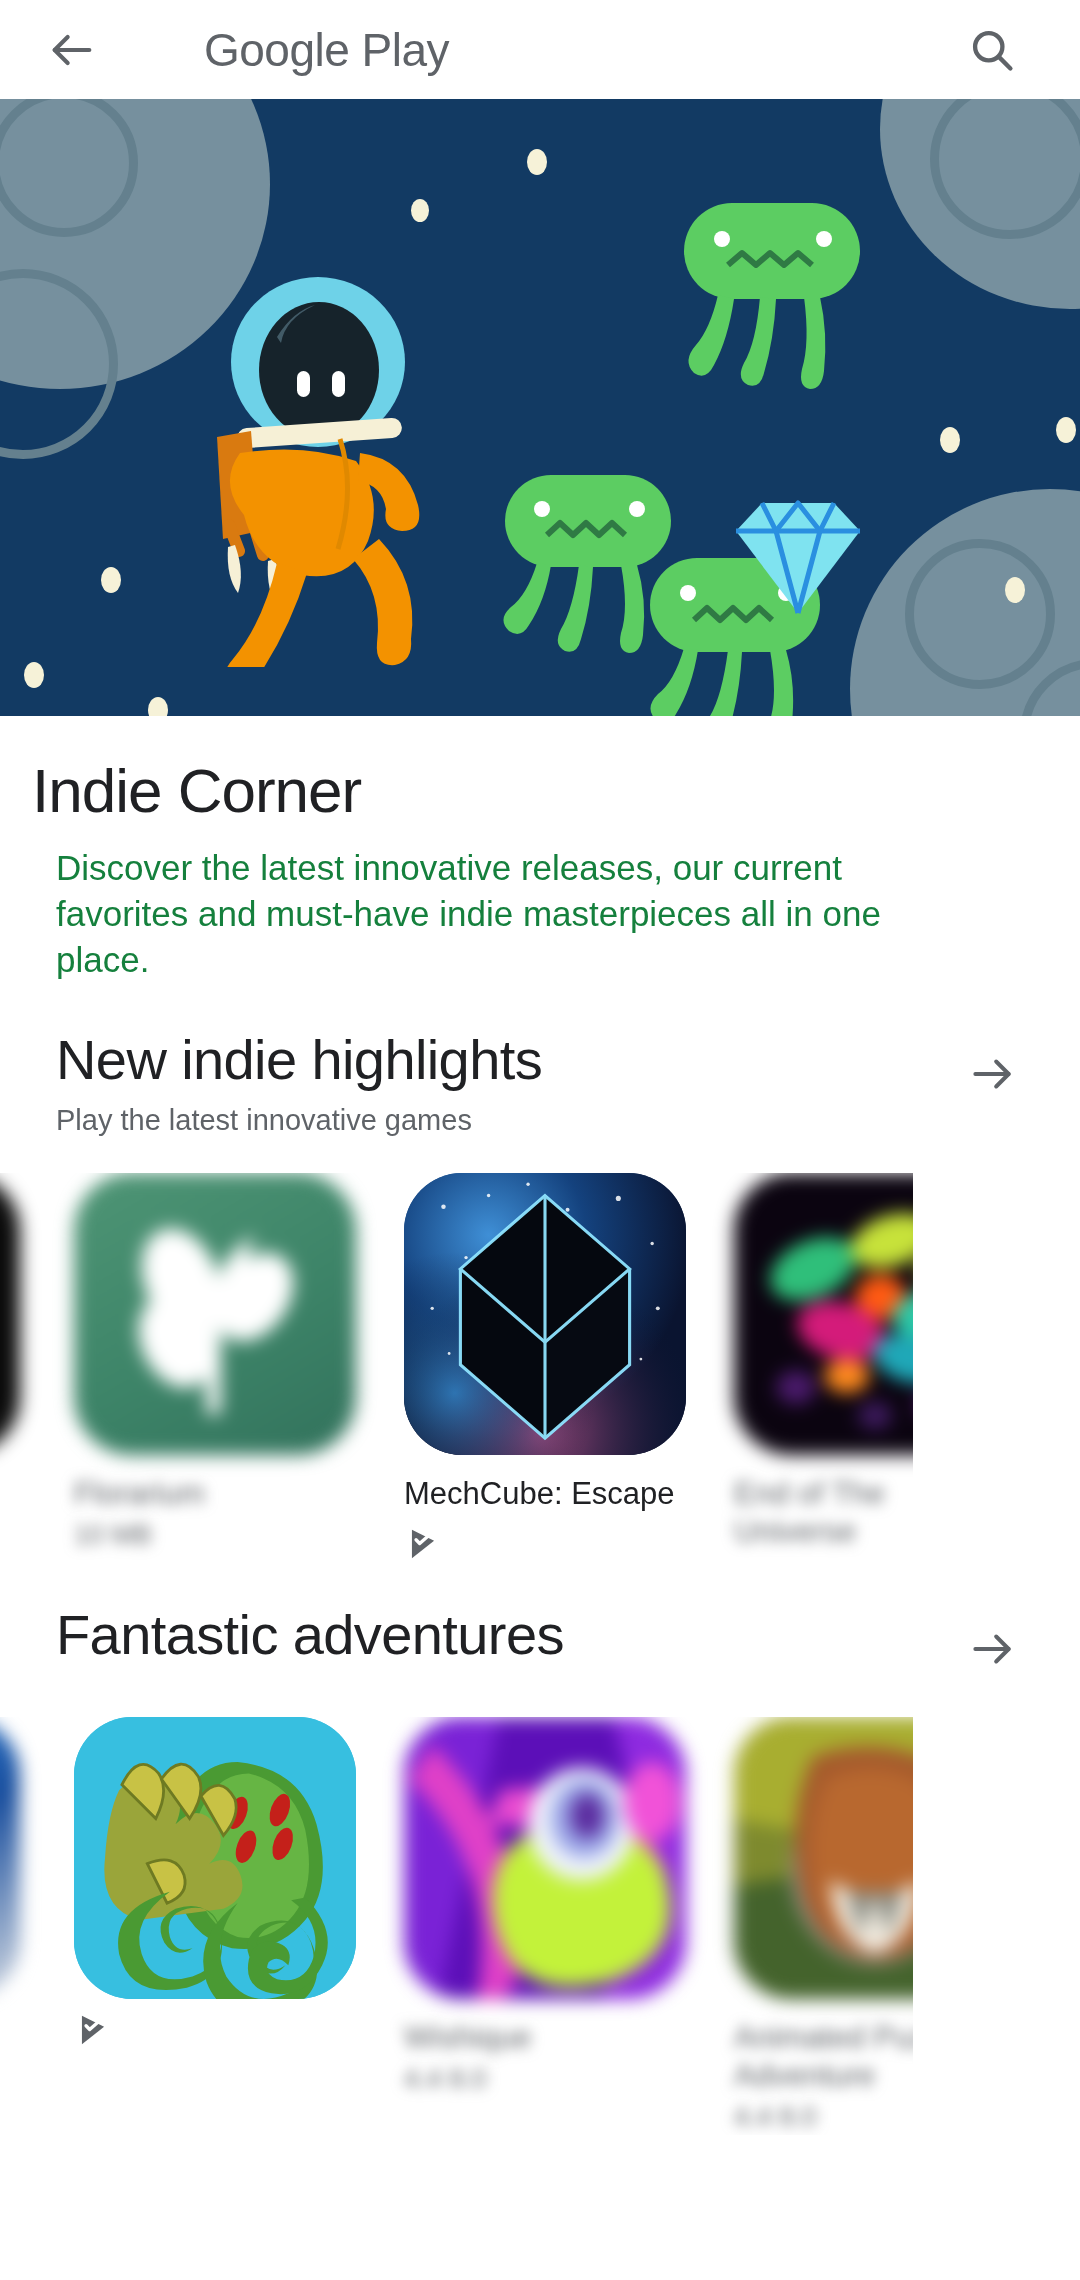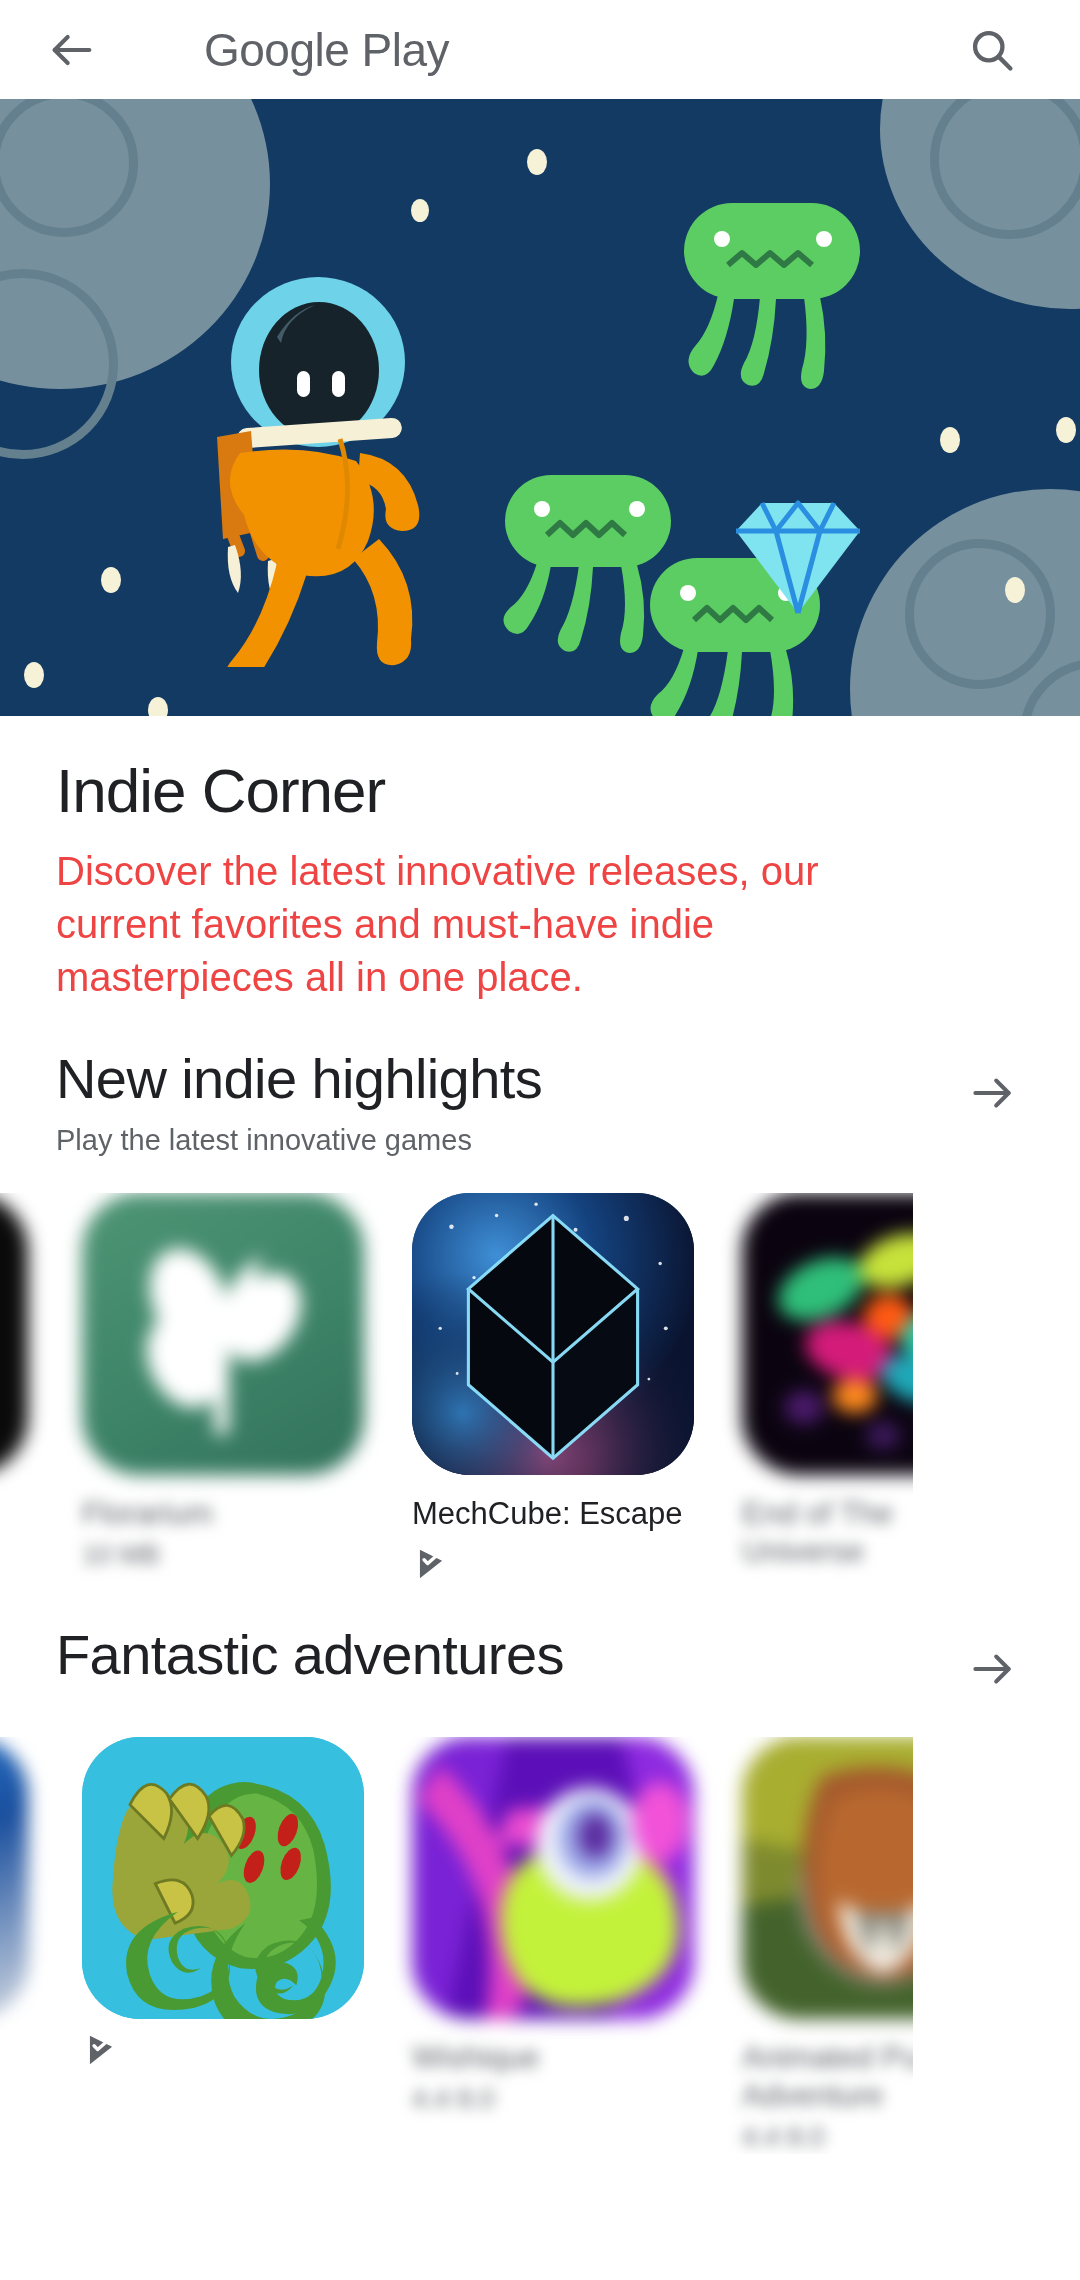--- a/index.html
+++ b/index.html
@@ -73,26 +73,26 @@
   
   .gem{ position:absolute; left:728px; top:398px; width:140px; height:120px; }
 
   
   .page{ padding:0; background:#ffffff; }
 
   .page-title{
     font-size:62px;
     color:#202124;
     letter-spacing:-1px;
-    padding:42px 56px 0 56px;
+    padding:42px 56px 0 32px;
     line-height:1.05;
   }
   .page-desc{
-    font-size:40px;
-    color:#ef4444;
+    font-size:35px;
+    color:#15803d;
     line-height:1.32;
     padding:22px 56px 0 56px;
     max-width:1000px;
   }
 
   
   .section-head{
     display:flex;
     align-items:flex-start;
     justify-content:space-between;
@@ -116,21 +116,21 @@
     display:flex; align-items:center; justify-content:center;
     margin-top:14px;
     cursor:pointer;
     flex:0 0 auto;
   }
 
   
   .carousel{
     display:flex;
     align-items:flex-start;
-    padding-left:8px;
+    padding-left:0;
     margin-top:36px;
     overflow:hidden;
     width:913px;
   }
   .app-card{
     flex:0 0 auto;
     display:flex;
     flex-direction:column;
     align-items:flex-start;
   }

